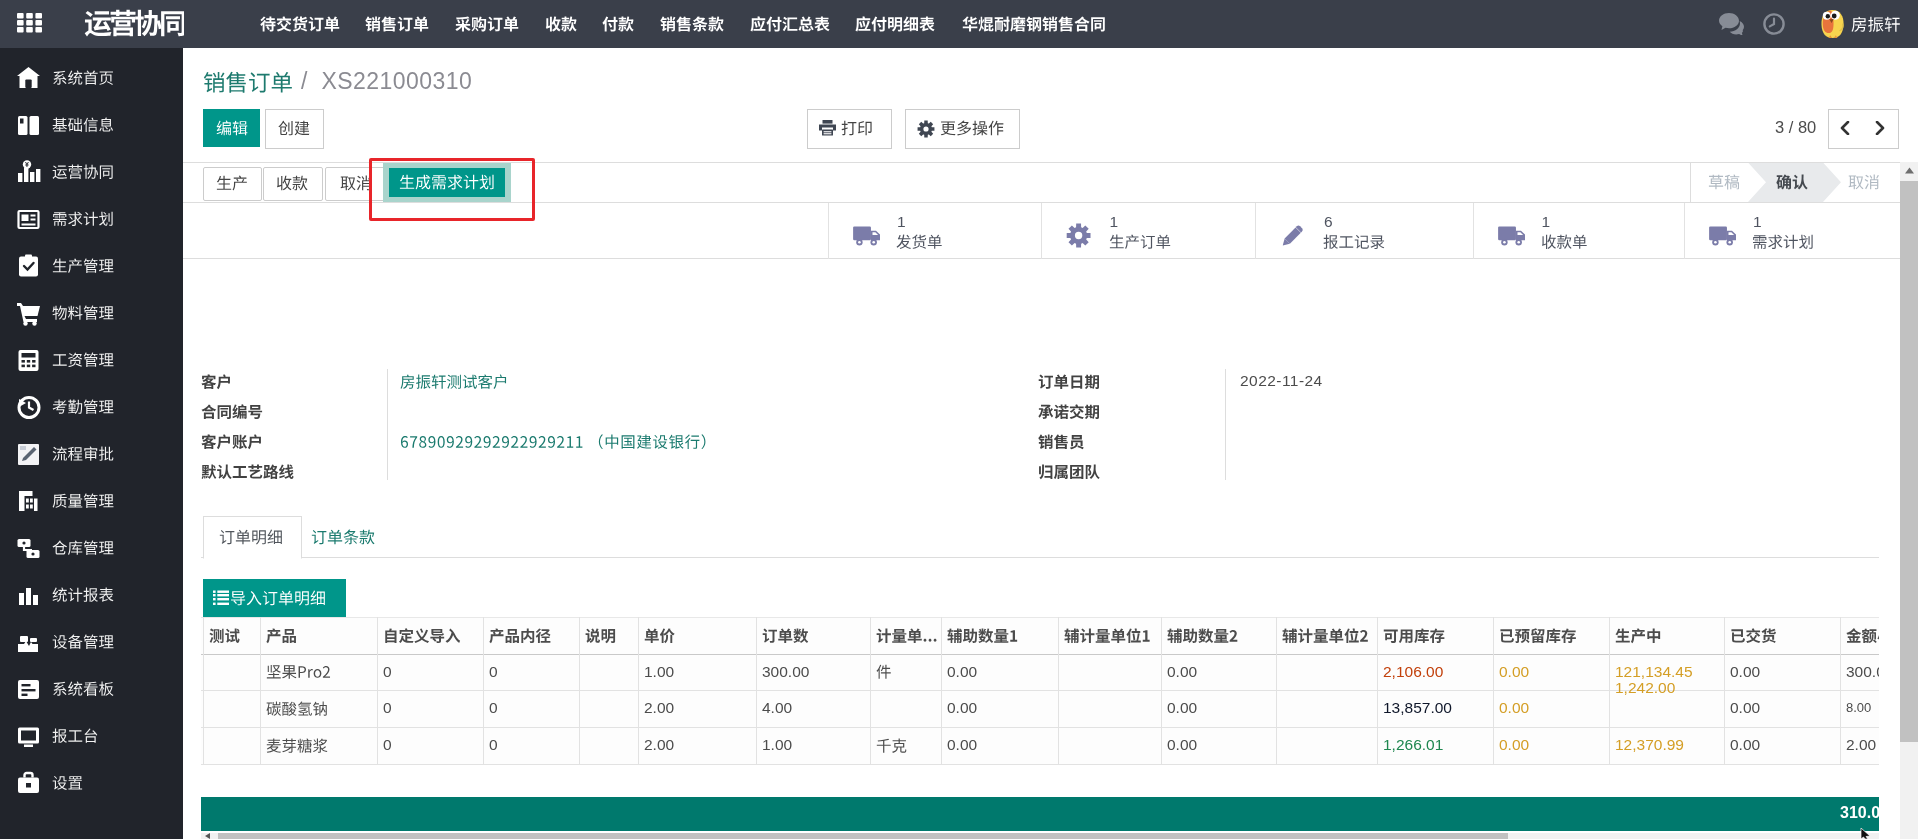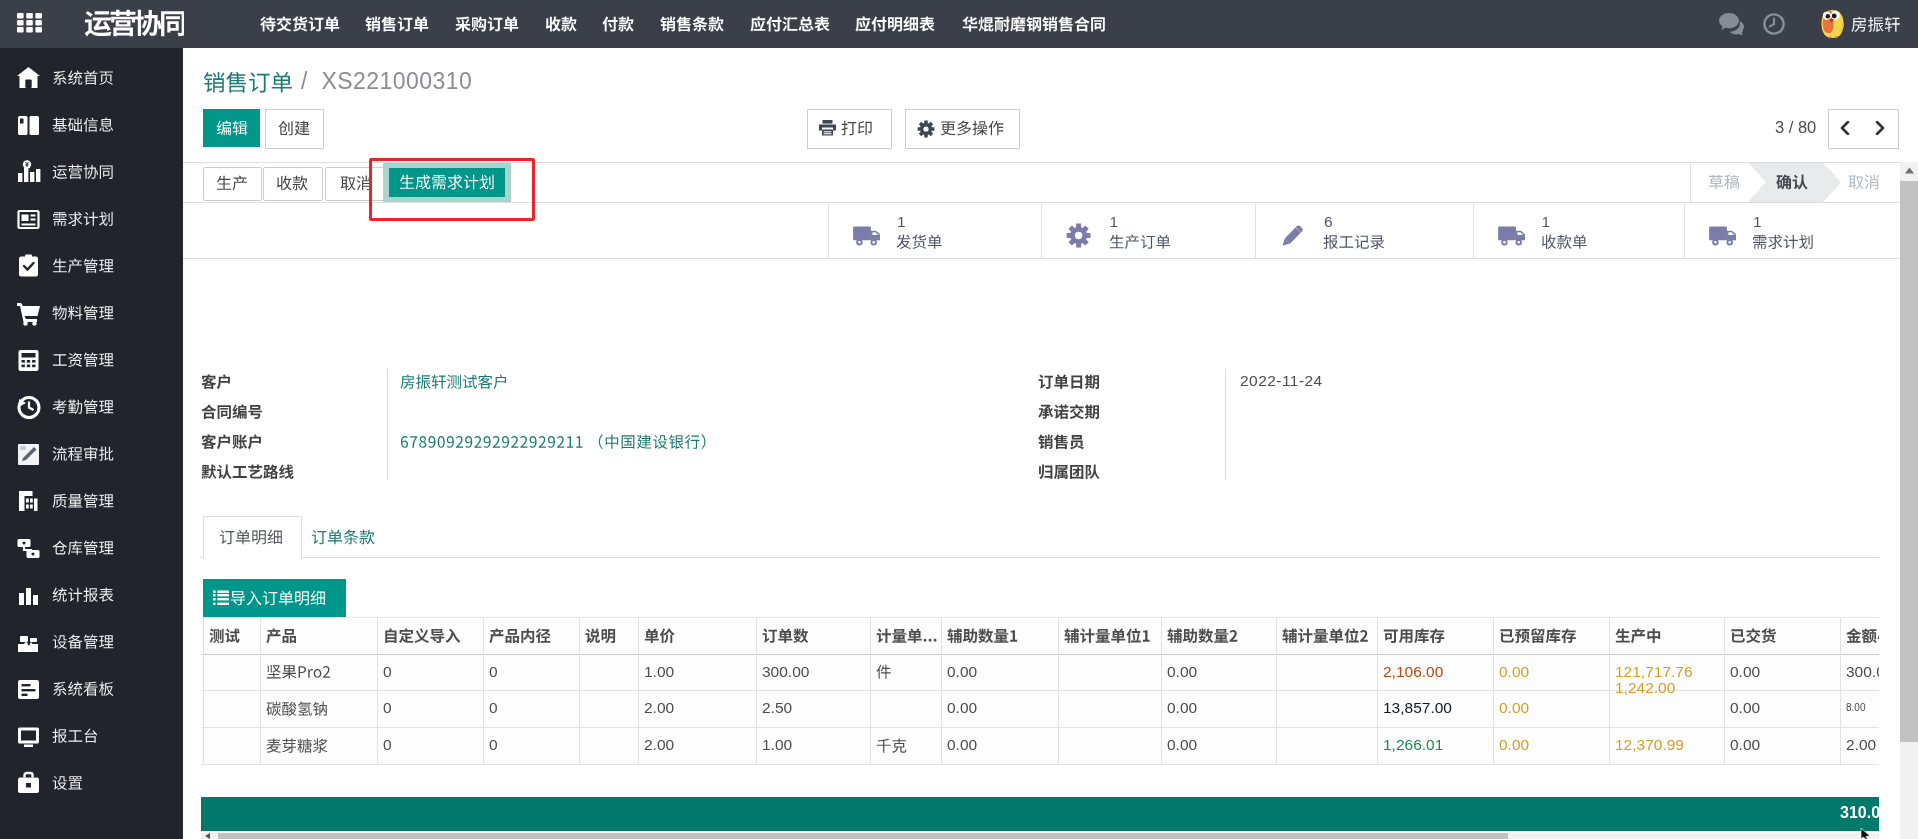--- a/index.html
+++ b/index.html
@@ -1118,42 +1118,42 @@
 <div class="a t" style="left:762.0px;top:663.5px;font-size:15.5px;color:#4c4c4c;font-weight:400;letter-spacing:0.00px;line-height:15.5px">300.00</div>
 <svg class="a" style="left:876.0px;top:664.0px" width="15.5" height="17.7" viewBox="0 0 15.5 17.7">
       <g fill="#4c4c4c" transform="translate(0,13.64) scale(0.015500,-0.015500)">
         <use href="#g182" x="0"></use>
       </g>
     </svg>
 <div class="a t" style="left:947.0px;top:663.5px;font-size:15.5px;color:#4c4c4c;font-weight:400;letter-spacing:0.00px;line-height:15.5px">0.00</div>
 <div class="a t" style="left:1167.0px;top:663.5px;font-size:15.5px;color:#4c4c4c;font-weight:400;letter-spacing:0.00px;line-height:15.5px">0.00</div>
 <div class="a t" style="left:1383.0px;top:663.5px;font-size:15.5px;color:#c2410c;font-weight:400;letter-spacing:0.00px;line-height:15.5px">2,106.00</div>
 <div class="a t" style="left:1499.0px;top:663.5px;font-size:15.5px;color:#d49e25;font-weight:400;letter-spacing:0.00px;line-height:15.5px">0.00</div>
-<div class="a t" style="left:1615.0px;top:663.5px;font-size:15.5px;color:#d49e25;font-weight:400;letter-spacing:0.00px;line-height:15.5px">121,717.76</div>
+<div class="a t" style="left:1615.0px;top:663.5px;font-size:15.5px;color:#d49e25;font-weight:400;letter-spacing:0.00px;line-height:15.5px">121,134.45</div>
 <div class="a t" style="left:1730.0px;top:663.5px;font-size:15.5px;color:#4c4c4c;font-weight:400;letter-spacing:0.00px;line-height:15.5px">0.00</div>
 <div class="a t" style="left:1846.0px;top:663.5px;font-size:15.5px;color:#4c4c4c;font-weight:400;letter-spacing:0.00px;line-height:15.5px">300.0</div>
 <svg class="a" style="left:266.0px;top:700.8px" width="62.0" height="17.7" viewBox="0 0 62.0 17.7">
       <g fill="#4c4c4c" transform="translate(0,13.64) scale(0.015500,-0.015500)">
         <use href="#g183" x="0"></use>
         <use href="#g184" x="1000"></use>
         <use href="#g185" x="2000"></use>
         <use href="#g186" x="3000"></use>
       </g>
     </svg>
 <div class="a t" style="left:383.0px;top:700.2px;font-size:15.5px;color:#4c4c4c;font-weight:400;letter-spacing:0.00px;line-height:15.5px">0</div>
 <div class="a t" style="left:489.0px;top:700.2px;font-size:15.5px;color:#4c4c4c;font-weight:400;letter-spacing:0.00px;line-height:15.5px">0</div>
 <div class="a t" style="left:644.0px;top:700.2px;font-size:15.5px;color:#4c4c4c;font-weight:400;letter-spacing:0.00px;line-height:15.5px">2.00</div>
-<div class="a t" style="left:762.0px;top:700.2px;font-size:15.5px;color:#4c4c4c;font-weight:400;letter-spacing:0.00px;line-height:15.5px">2.50</div>
+<div class="a t" style="left:762.0px;top:700.2px;font-size:15.5px;color:#4c4c4c;font-weight:400;letter-spacing:0.00px;line-height:15.5px">4.00</div>
 <div class="a t" style="left:947.0px;top:700.2px;font-size:15.5px;color:#4c4c4c;font-weight:400;letter-spacing:0.00px;line-height:15.5px">0.00</div>
 <div class="a t" style="left:1167.0px;top:700.2px;font-size:15.5px;color:#4c4c4c;font-weight:400;letter-spacing:0.00px;line-height:15.5px">0.00</div>
 <div class="a t" style="left:1383.0px;top:700.2px;font-size:15.5px;color:#0f172a;font-weight:400;letter-spacing:0.00px;line-height:15.5px">13,857.00</div>
 <div class="a t" style="left:1499.0px;top:700.2px;font-size:15.5px;color:#d49e25;font-weight:400;letter-spacing:0.00px;line-height:15.5px">0.00</div>
 <div class="a t" style="left:1615.0px;top:680px;font-size:15.5px;color:#d49e25;font-weight:400;letter-spacing:0.00px;line-height:15.5px">1,242.00</div>
 <div class="a t" style="left:1730.0px;top:700.2px;font-size:15.5px;color:#4c4c4c;font-weight:400;letter-spacing:0.00px;line-height:15.5px">0.00</div>
-<div class="a t" style="left:1846.0px;top:700.2px;font-size:10px;color:#4c4c4c;font-weight:400;letter-spacing:0.00px;line-height:15.5px">8.00</div>
+<div class="a t" style="left:1846.0px;top:700.2px;font-size:13px;color:#4c4c4c;font-weight:400;letter-spacing:0.00px;line-height:15.5px">8.00</div>
 <svg class="a" style="left:266.0px;top:737.5px" width="62.0" height="17.7" viewBox="0 0 62.0 17.7">
       <g fill="#4c4c4c" transform="translate(0,13.64) scale(0.015500,-0.015500)">
         <use href="#g187" x="0"></use>
         <use href="#g188" x="1000"></use>
         <use href="#g189" x="2000"></use>
         <use href="#g190" x="3000"></use>
       </g>
     </svg>
 <div class="a t" style="left:383.0px;top:737.0px;font-size:15.5px;color:#4c4c4c;font-weight:400;letter-spacing:0.00px;line-height:15.5px">0</div>
 <div class="a t" style="left:489.0px;top:737.0px;font-size:15.5px;color:#4c4c4c;font-weight:400;letter-spacing:0.00px;line-height:15.5px">0</div>

